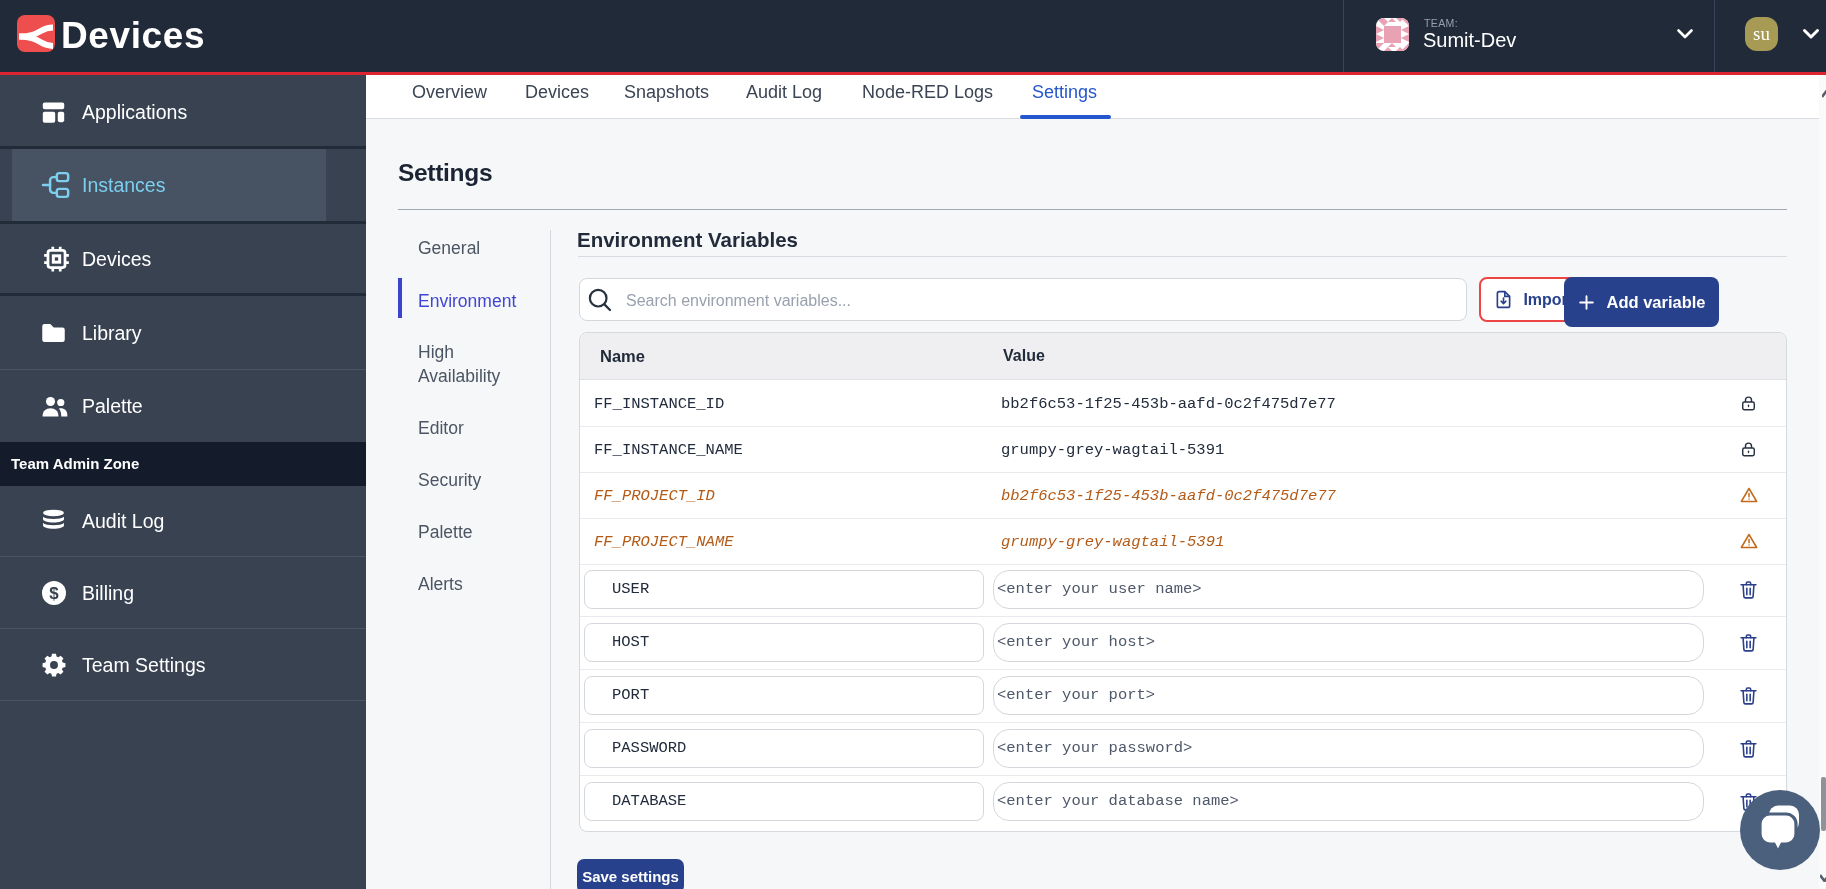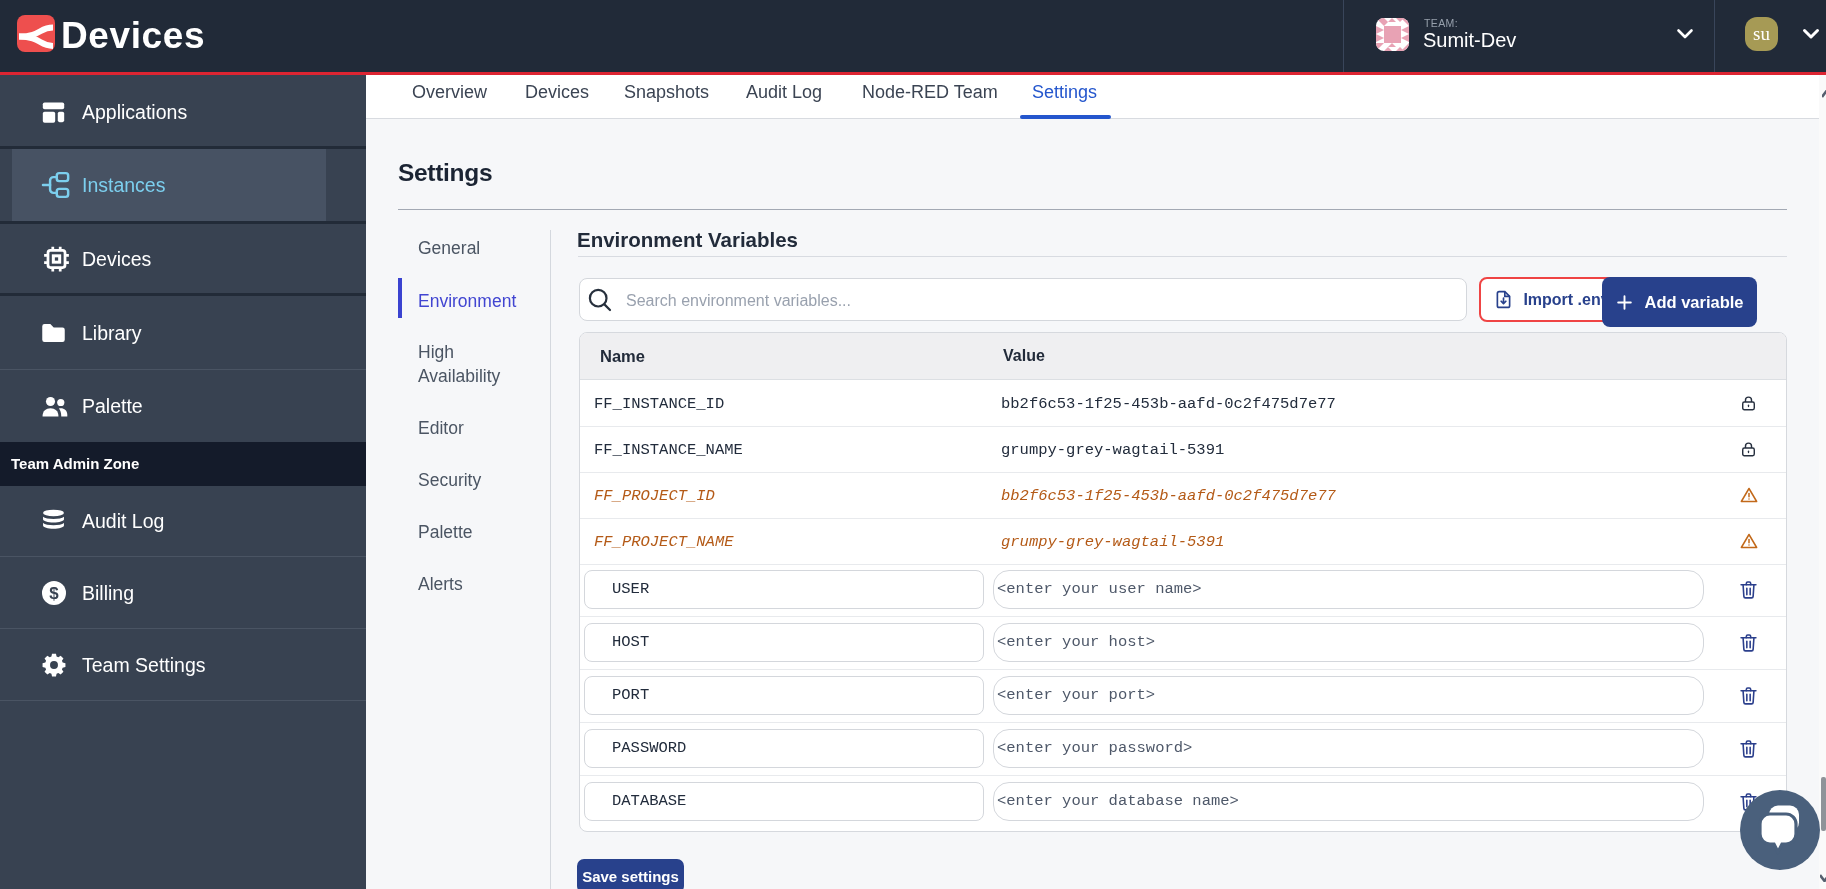--- a/index.html
+++ b/index.html
@@ -149,21 +149,21 @@
 <span class="lbl">Team Settings</span>
 </div>
 <div class="abs sepl" style="top:700px"></div>
 
 <div class="abs" id="main"></div>
 <div class="abs" id="tabbar"></div>
 <div class="abs tab" style="left:412px">Overview</div>
 <div class="abs tab" style="left:525px">Devices</div>
 <div class="abs tab" style="left:624px">Snapshots</div>
 <div class="abs tab" style="left:746px">Audit Log</div>
-<div class="abs tab" style="left:862px">Node-RED Team</div>
+<div class="abs tab" style="left:862px">Node-RED Logs</div>
 <div class="abs tab" style="left:1032px;color:#2456cd">Settings</div>
 <div class="abs" id="tabline"></div>
 <div class="abs" id="scrollstrip"></div>
 
 <div class="abs" style="left:398px;top:159px;font-size:24.5px;font-weight:600;color:#1b2433;letter-spacing:-0.3px">Settings</div>
 <div class="abs" style="left:398px;top:209px;width:1389px;height:1px;background:#a3a9b4"></div>
 
 <div class="abs" style="left:550px;top:230px;width:1px;height:659px;background:#d4d8de"></div>
 <div class="abs" style="left:398px;top:278px;width:4px;height:40px;background:#3a43d0"></div>
 <div class="abs subl" style="top:236px">General</div>
@@ -183,21 +183,21 @@
     <path d="M17.4,17.4L23,23" stroke-linecap="round"></path>
   </svg>
 <div class="abs" style="left:626px;top:292px;font-size:16px;color:#99a1ae">Search environment variables...</div>
 <div class="abs btn2" style="left:1479px;top:277px;width:145px;height:45px">
 <svg style="margin-right:9px" width="21" height="21" viewBox="0 0 24 24" fill="none" stroke="#28418c" stroke-width="1.9">
       <path d="M13.5,3H7a2,2 0 0 0 -2,2v14a2,2 0 0 0 2,2h10a2,2 0 0 0 2,-2V8.5z"></path>
       <path d="M13.5,3v5.5H19" fill="none"></path>
       <path d="M12,10.5v6 M9.3,14l2.7,2.7L14.7,14" stroke-linecap="round" stroke-linejoin="round"></path>
     </svg>
 Import .env</div>
-<div class="abs btn1" style="left:1602px;top:277px;width:155px;height:50px">
+<div class="abs btn1" style="left:1564px;top:277px;width:155px;height:50px">
 <svg style="margin-right:10px" width="19" height="19" viewBox="0 0 24 24" fill="none" stroke="#fff" stroke-width="2.4">
       <path d="M12,4v16 M4,12h16" stroke-linecap="round"></path>
     </svg>
 Add variable</div>
 
 <div class="abs" style="left:579px;top:332px;width:1208px;height:500px;background:#fff;border:1px solid #d6d9de;border-radius:8px"></div>
 <div class="abs" style="left:580px;top:333px;width:1206px;height:47px;background:#efeff1;border-bottom:1px solid #dcdfe3;border-radius:7px 7px 0 0"></div>
 <div class="abs" style="left:600px;top:347px;font-size:16.5px;font-weight:bold;color:#222b3a">Name</div>
 <div class="abs" style="left:1003px;top:347px;font-size:16px;font-weight:bold;color:#222b3a">Value</div>
 

